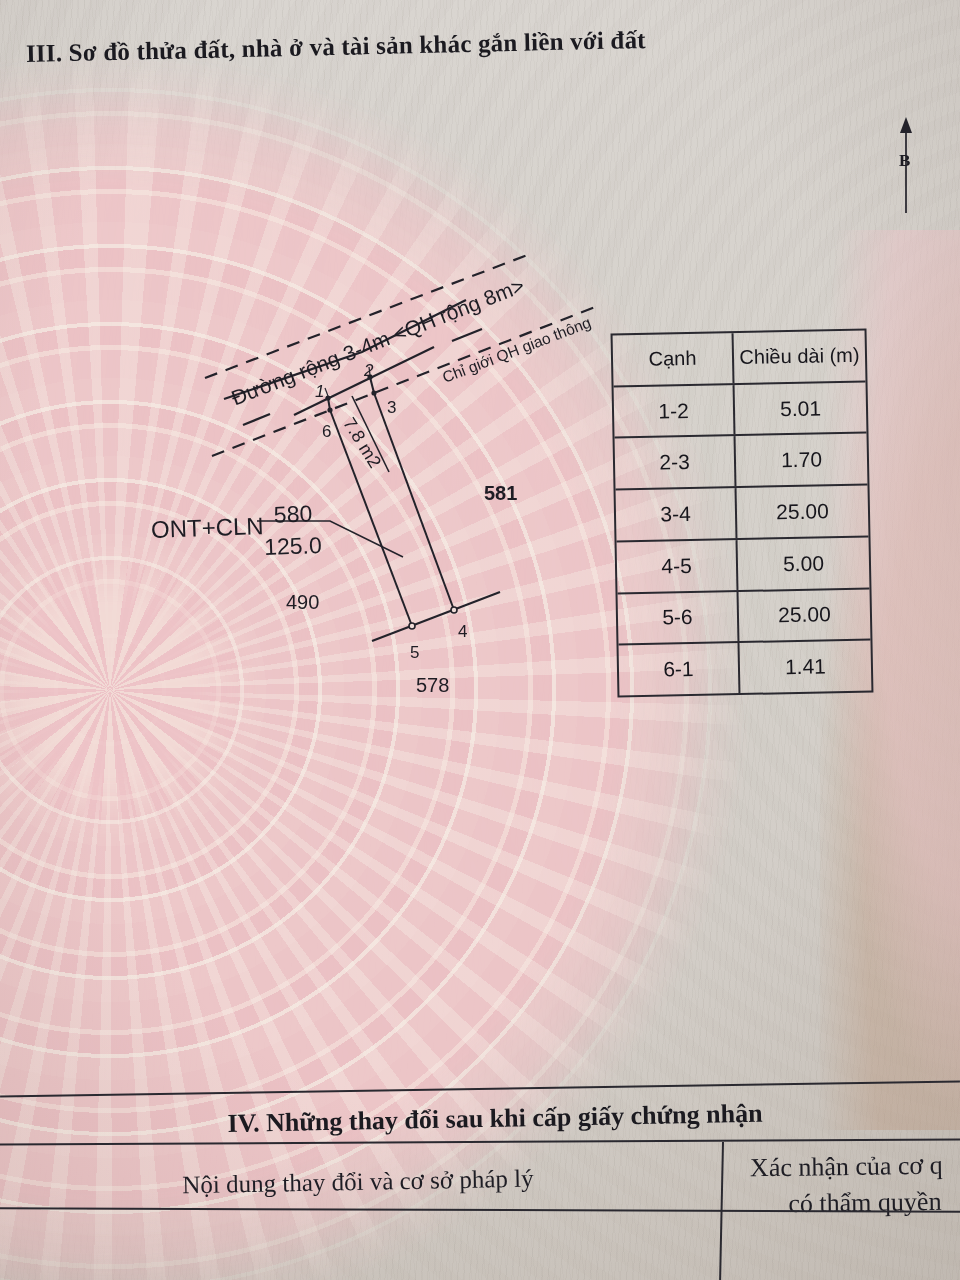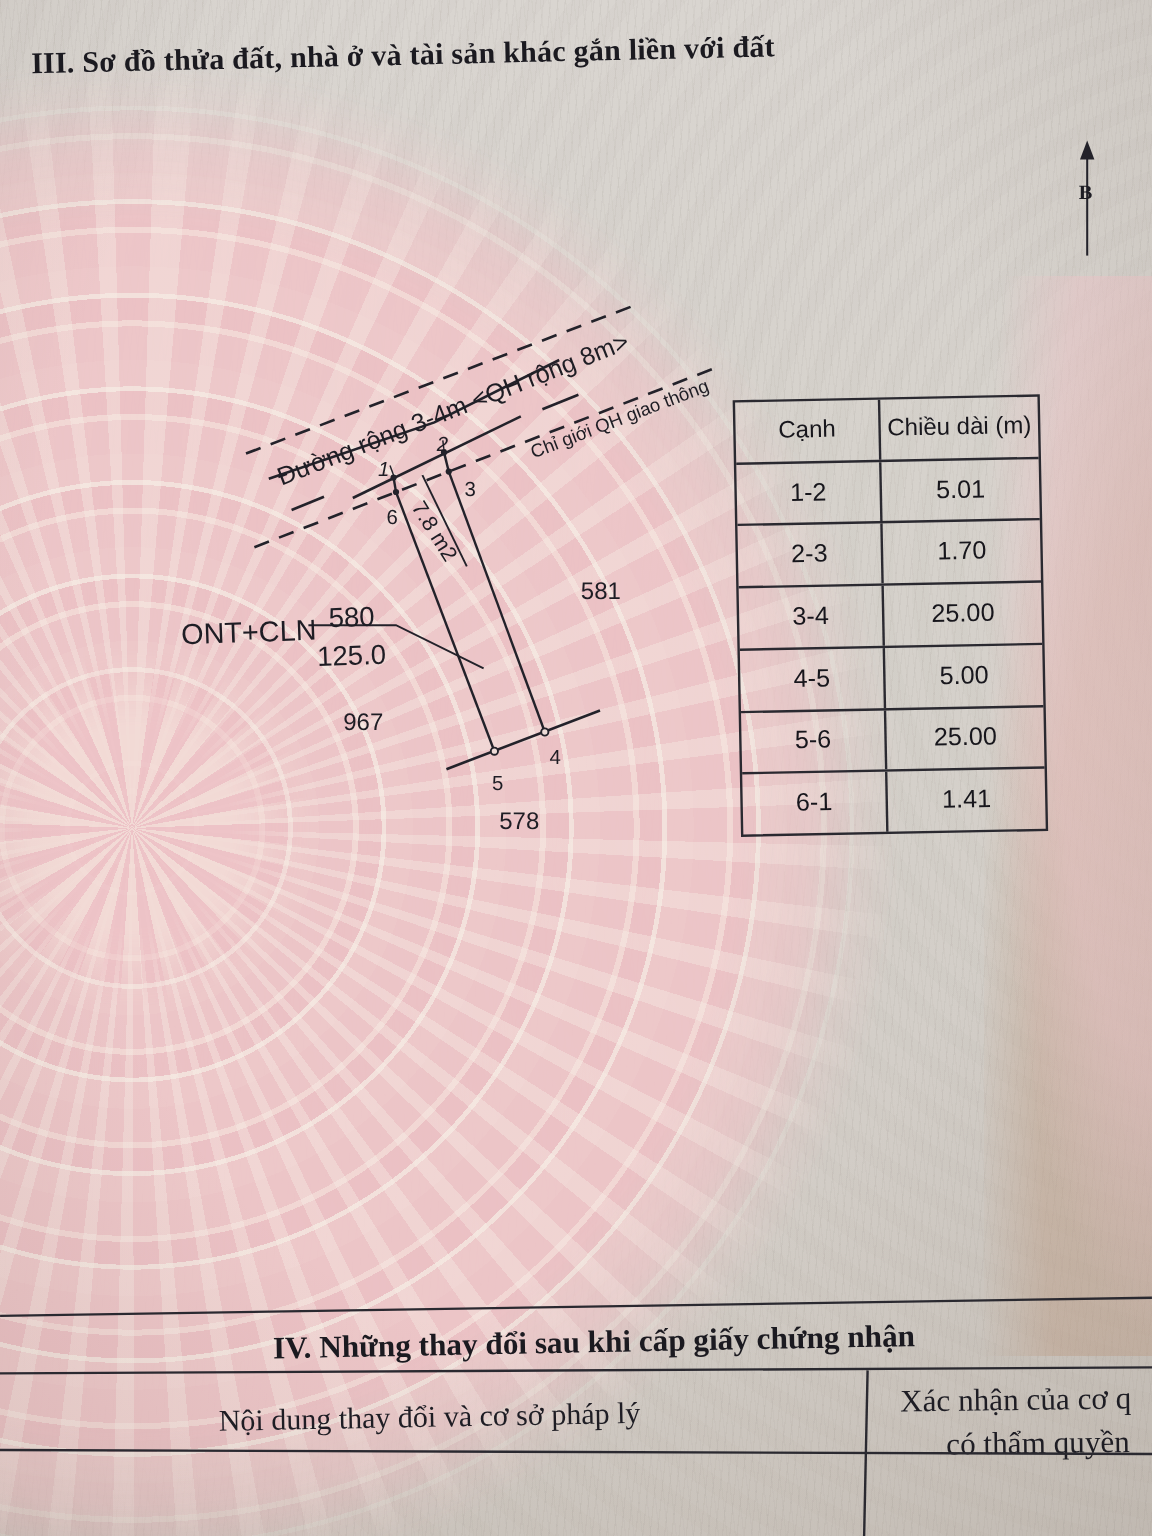--- a/index.html
+++ b/index.html
@@ -45,21 +45,21 @@
   .title3{left:26px;top:40px;font-size:25px;font-weight:bold;letter-spacing:.2px;
           transform:rotate(-1.3deg);transform-origin:0 50%;color:#1b1a20;}
   .north-b{left:899px;top:151px;font-size:17px;font-weight:bold;}
   .road-label{left:228px;top:388px;font-size:21px;transform:rotate(-21.5deg);transform-origin:0 0;}
   .qh-label{left:440px;top:370px;font-size:15.5px;transform:rotate(-21deg);transform-origin:0 0;}
   .strip-area{left:356px;top:414px;font-size:18px;transform:rotate(58deg);transform-origin:0 0;}
   .landuse{left:151px;top:514px;font-size:24px;transform:rotate(-2deg);}
   .p-num{left:255px;top:501px;width:76px;text-align:center;font-size:23px;transform:rotate(-2deg);}
   .p-area{left:251px;top:533px;width:84px;text-align:center;font-size:23px;transform:rotate(-2deg);}
   .n579{left:286px;top:591px;font-size:20px;}
-  .n581{left:484px;top:482px;font-size:20px;}
+  .n581{left:484px;top:482px;font-size:20px;font-weight:bold;}
   .n578{left:416px;top:674px;font-size:20px;}
   .vtx{font-size:17px;}
   .v1{left:315px;top:382px;font-style:italic;}
   .v2{left:364px;top:361px;font-style:italic;}
   .v3{left:387px;top:398px;}
   .v6{left:322px;top:422px;}
   .v5{left:410px;top:643px;}
   .v4{left:458px;top:622px;}
   
   .diagram-svg{position:absolute;left:0;top:0;}
@@ -144,21 +144,21 @@
     </g>
   </svg>
 
   <div class="lbl north-b serif">B</div>
   <div class="lbl road-label">Đường rộng 3-4m &lt;QH rộng 8m&gt;</div>
   <div class="lbl qh-label">Chỉ giới QH giao thông</div>
   <div class="lbl strip-area">7.8 m2</div>
   <div class="lbl landuse">ONT+CLN</div>
   <div class="lbl p-num">580</div>
   <div class="lbl p-area">125.0</div>
-  <div class="lbl n579">967</div>
+  <div class="lbl n579">490</div>
   <div class="lbl n581">581</div>
   <div class="lbl n578">578</div>
   <div class="lbl vtx v1">1</div>
   <div class="lbl vtx v2">2</div>
   <div class="lbl vtx v3">3</div>
   <div class="lbl vtx v4">4</div>
   <div class="lbl vtx v5">5</div>
   <div class="lbl vtx v6">6</div>
 
   <div class="edge-table">

